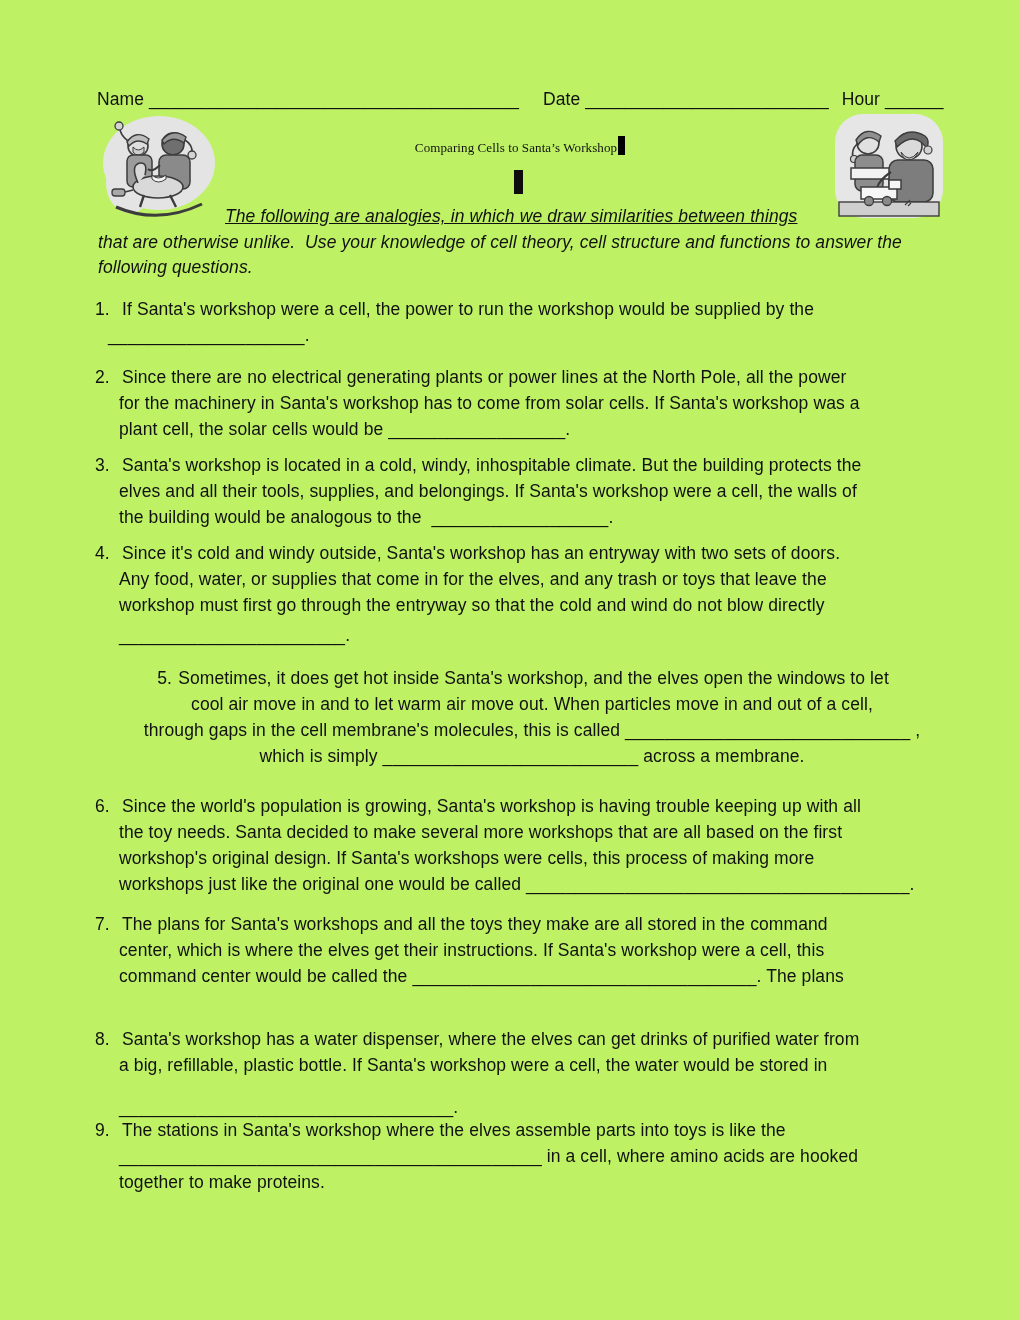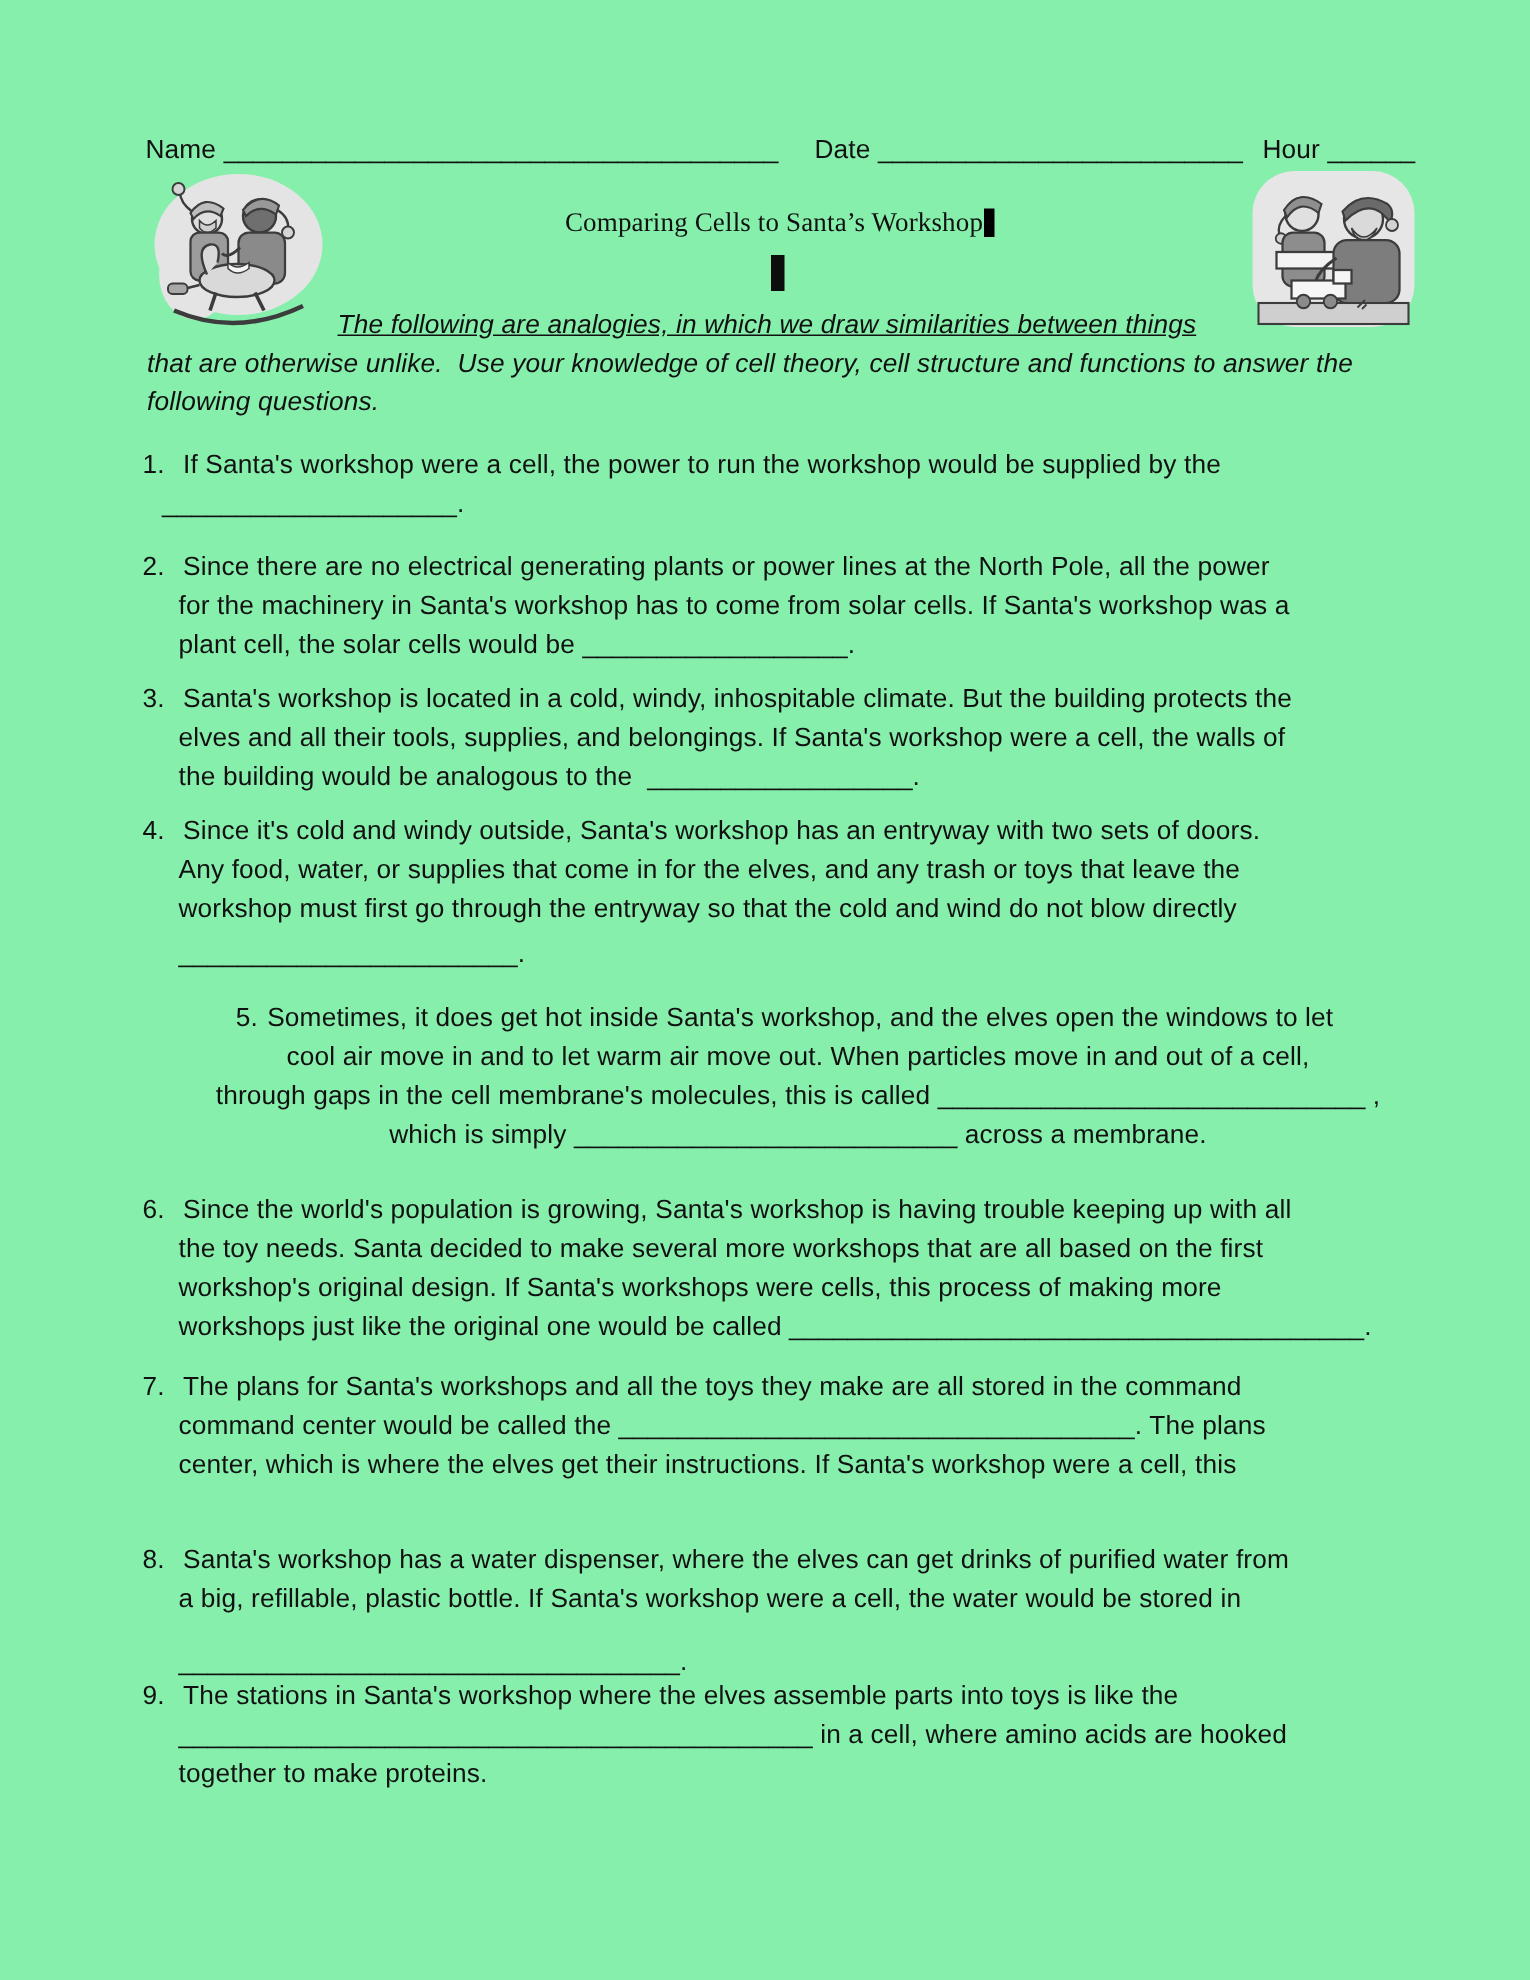--- a/index.html
+++ b/index.html
@@ -1,21 +1,21 @@
 <!DOCTYPE html>
 <html><head>
 <meta charset="utf-8">
 <style>
   * { margin: 0; padding: 0; box-sizing: border-box; }
   html, body { background: #ffffff; }
   .page {
     position: relative;
     width: 1020px;
     height: 1320px;
-    background: #86efac;
+    background: #bef264;
     font-family: "Liberation Sans", sans-serif;
     font-size: 17.5px;
     color: #111;
     overflow: hidden;
     letter-spacing: 0.1px;
   }
   .pre { white-space: pre; }
 
   
   .header-line {
@@ -34,21 +34,21 @@
   .clipart { position: absolute; }
   .clipart.left  { top: 113px; left: 100px; width: 118px; height: 108px; }
   .clipart.right { top: 110px; left: 833px; width: 112px; height: 112px; }
 
   
   .title-row {
     position: absolute;
     top: 136px; left: 20px; right: 0;
     text-align: center;
     font-family: "Liberation Serif", serif;
-    font-size: 18px;
+    font-size: 13px;
     letter-spacing: 0.1px;
     line-height: 24px;
   }
   .cursor-inline {
     display: inline-block;
     width: 7px; height: 19px;
     background: #000;
     margin-left: 1px;
     vertical-align: text-bottom;
   }
@@ -194,22 +194,22 @@
 
   <div class="question q6">
     <div class="qline"><span class="qnum">6.</span><span class="pre">Since the world's population is growing, Santa's workshop is having trouble keeping up with all</span></div>
     <div class="qline cont">the toy needs. Santa decided to make several more workshops that are all based on the first</div>
     <div class="qline cont">workshop's original design. If Santa's workshops were cells, this process of making more</div>
     <div class="qline cont">workshops just like the original one would be called _______________________________________.</div>
   </div>
 
   <div class="question q7">
     <div class="qline"><span class="qnum">7.</span><span class="pre">The plans for Santa's workshops and all the toys they make are all stored in the command</span></div>
+    <div class="qline cont">center, which is where the elves get their instructions. If Santa's workshop were a cell, this</div>
     <div class="qline cont">command center would be called the ___________________________________. The plans</div>
-    <div class="qline cont">center, which is where the elves get their instructions. If Santa's workshop were a cell, this</div>
   </div>
 
   <div class="question q8">
     <div class="qline"><span class="qnum">8.</span><span class="pre">Santa's workshop has a water dispenser, where the elves can get drinks of purified water from</span></div>
     <div class="qline cont">a big, refillable, plastic bottle. If Santa's workshop were a cell, the water would be stored in</div>
     <div class="qline cont" style="margin-top:16px;">__________________________________.</div>
   </div>
 
   <div class="question q9">
     <div class="qline"><span class="qnum">9.</span><span class="pre">The stations in Santa's workshop where the elves assemble parts into toys is like the</span></div>

